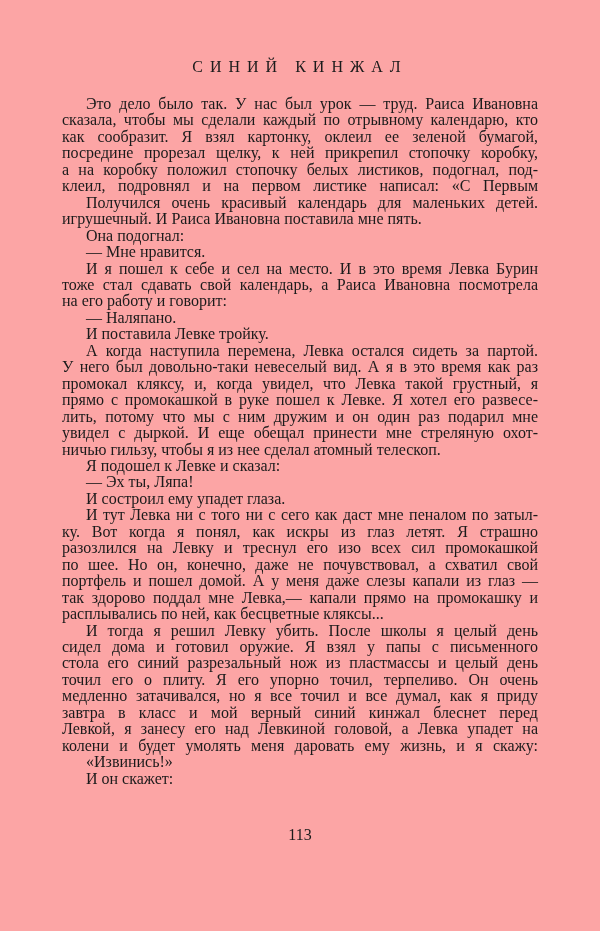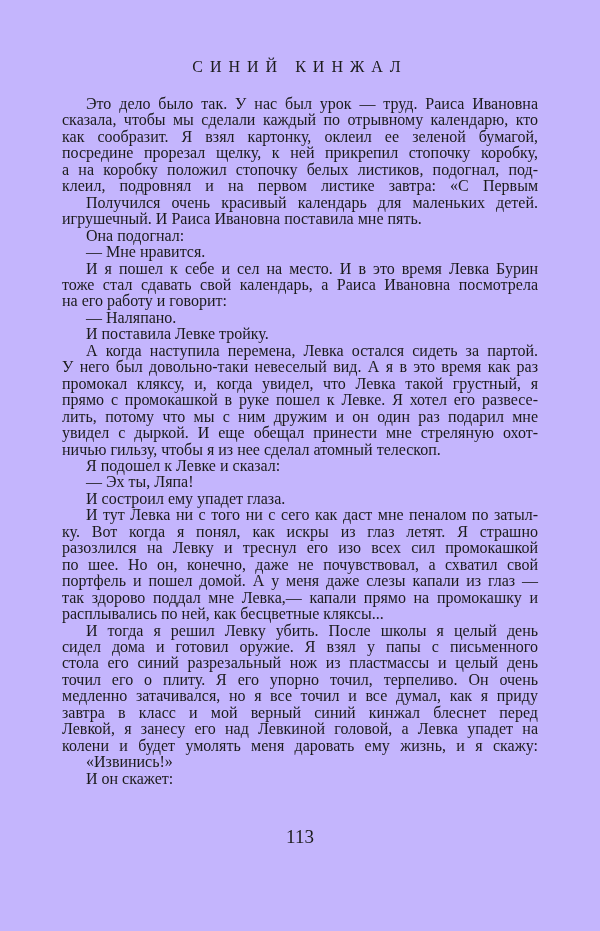--- a/index.html
+++ b/index.html
@@ -5,21 +5,21 @@
   html, body { margin: 0; padding: 0; }
   body {
     width: 600px; height: 931px;
     background: #fefefe;
     overflow: hidden;
     font-family: "Liberation Serif", "DejaVu Serif", serif;
   }
   .page {
     position: relative;
     width: 600px; height: 931px;
-    background: #c4b5fd;
+    background: #fca5a5;
     color: #1b1b1b;
   }
   .title {
     position: absolute;
     top: 58px; left: 0; width: 100%;
     margin: 0;
     text-align: center;
     font-size: 16px;
     font-weight: 400;
     letter-spacing: 7px;
@@ -40,38 +40,38 @@
   .line.justify {
     white-space: normal;
     text-align: justify;
     text-align-last: justify;
   }
   .line.indent { text-indent: 24px; }
   .page-number {
     position: absolute;
     top: 826px; left: 0; width: 100%;
     text-align: center;
-    font-size: 19px;
+    font-size: 16px;
     color: #1b1b1b;
   }
 </style>
 </head>
 <body>
 
 <div class="page">
   <h1 class="title">СИНИЙ КИНЖАЛ</h1>
 
   <div class="body-text">
 
   <p class="line indent justify">Это дело было так. У нас был урок — труд. Раиса Ивановна</p>
       <p class="line justify">сказала, чтобы мы сделали каждый по отрывному календарю, кто</p>
       <p class="line justify">как сообразит. Я взял картонку, оклеил ее зеленой бумагой,</p>
       <p class="line justify">посредине прорезал щелку, к ней прикрепил стопочку коробку,</p>
       <p class="line justify">а на коробку положил стопочку белых листиков, подогнал, под-</p>
-      <p class="line justify">клеил, подровнял и на первом листике завтра: «С Первым</p>
+      <p class="line justify">клеил, подровнял и на первом листике написал: «С Первым</p>
       <p class="line indent justify">Получился очень красивый календарь для маленьких детей.</p>
       <p class="line">игрушечный. И Раиса Ивановна поставила мне пять.</p>
       <p class="line indent">Она подогнал:</p>
       <p class="line indent">— Мне нравится.</p>
       <p class="line indent justify">И я пошел к себе и сел на место. И в это время Левка Бурин</p>
       <p class="line justify">тоже стал сдавать свой календарь, а Раиса Ивановна посмотрела</p>
       <p class="line">на его работу и говорит:</p>
       <p class="line indent">— Наляпано.</p>
       <p class="line indent">И поставила Левке тройку.</p>
       <p class="line indent justify">А когда наступила перемена, Левка остался сидеть за партой.</p>

